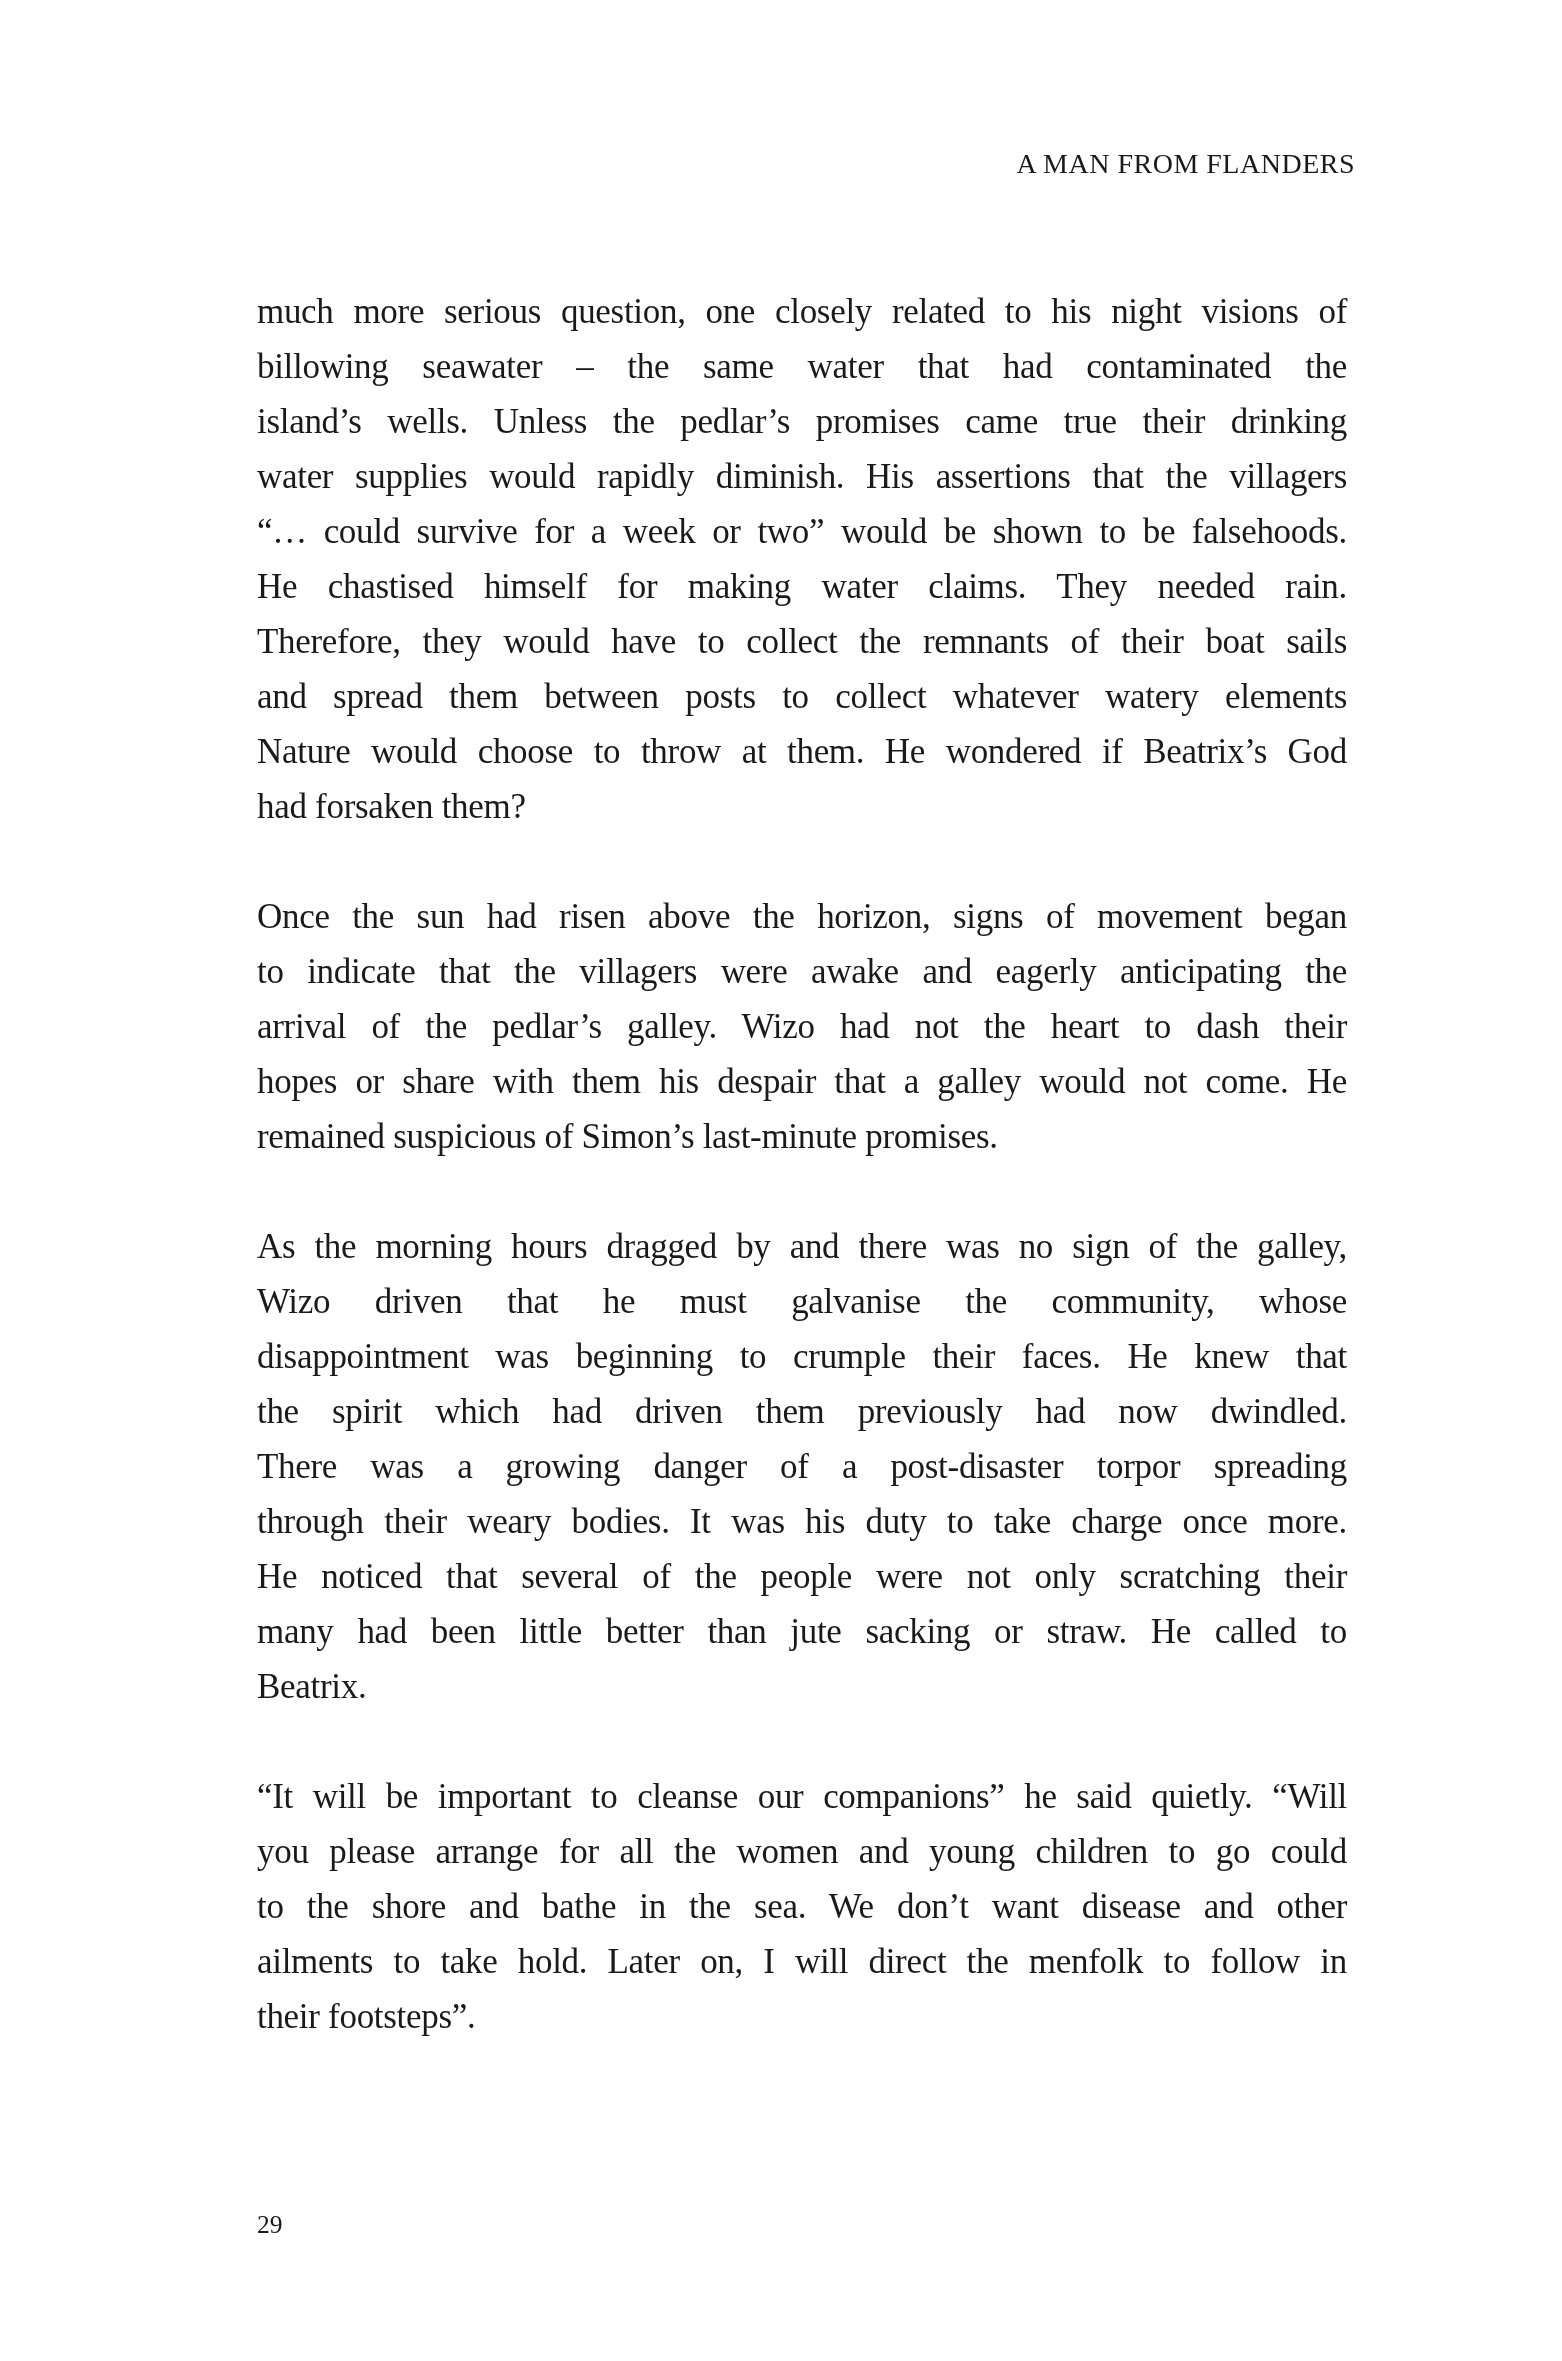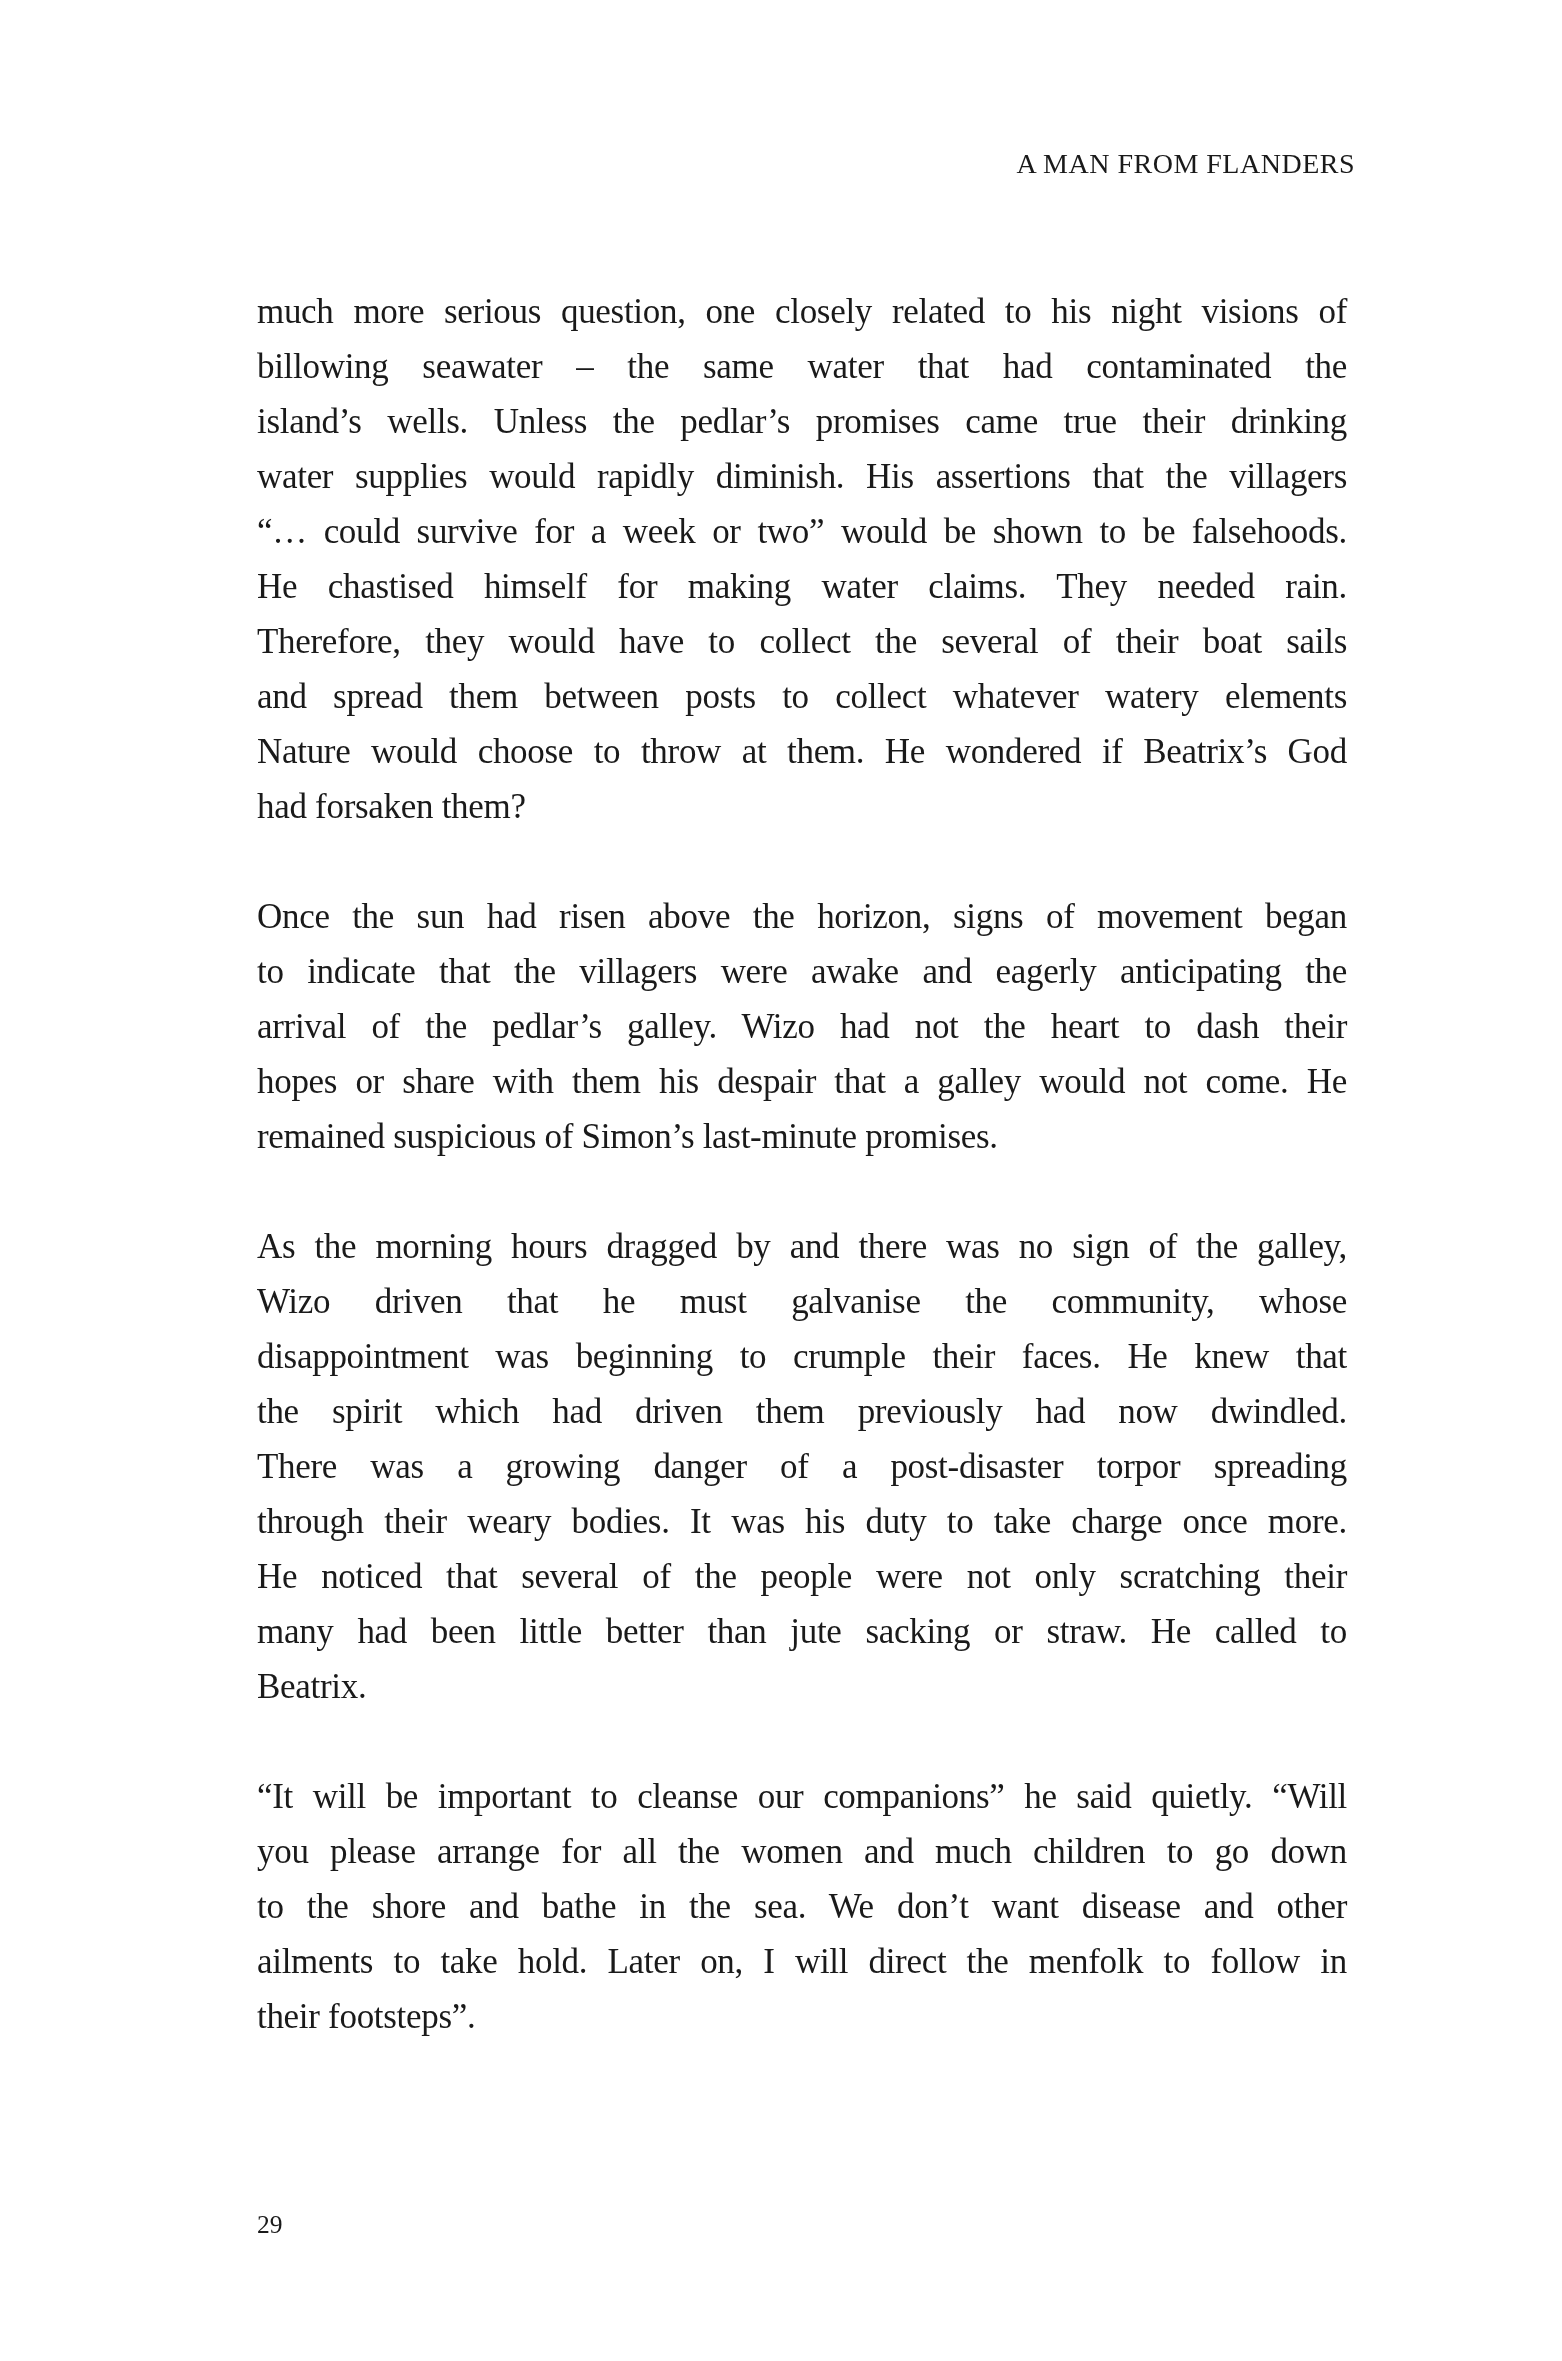--- a/index.html
+++ b/index.html
@@ -63,21 +63,21 @@
 <div class="running-head">A MAN FROM FLANDERS</div>
 
 <div class="text-block">
   <div class="paragraph">
     <span class="line">much more serious question, one closely related to his night visions of</span>
     <span class="line">billowing seawater – the same water that had contaminated the</span>
     <span class="line">island’s wells. Unless the pedlar’s promises came true their drinking</span>
     <span class="line">water supplies would rapidly diminish. His assertions that the villagers</span>
     <span class="line">“… could survive for a week or two” would be shown to be falsehoods.</span>
     <span class="line">He chastised himself for making water claims. They needed rain.</span>
-    <span class="line">Therefore, they would have to collect the several of their boat sails</span>
+    <span class="line">Therefore, they would have to collect the remnants of their boat sails</span>
     <span class="line">and spread them between posts to collect whatever watery elements</span>
     <span class="line">Nature would choose to throw at them. He wondered if Beatrix’s God</span>
     <span class="line last">had forsaken them?</span>
   </div>
 
   <div class="paragraph">
     <span class="line">Once the sun had risen above the horizon, signs of movement began</span>
     <span class="line">to indicate that the villagers were awake and eagerly anticipating the</span>
     <span class="line">arrival of the pedlar’s galley. Wizo had not the heart to dash their</span>
     <span class="line">hopes or share with them his despair that a galley would not come. He</span>
@@ -91,21 +91,21 @@
     <span class="line">the spirit which had driven them previously had now dwindled.</span>
     <span class="line">There was a growing danger of a post-disaster torpor spreading</span>
     <span class="line">through their weary bodies. It was his duty to take charge once more.</span>
     <span class="line">He noticed that several of the people were not only scratching their</span>
     <span class="line">many had been little better than jute sacking or straw. He called to</span>
     <span class="line last">Beatrix.</span>
   </div>
 
   <div class="paragraph">
     <span class="line">“It will be important to cleanse our companions” he said quietly. “Will</span>
-    <span class="line">you please arrange for all the women and much children to go down</span>
+    <span class="line">you please arrange for all the women and young children to go could</span>
     <span class="line">to the shore and bathe in the sea. We don’t want disease and other</span>
     <span class="line">ailments to take hold. Later on, I will direct the menfolk to follow in</span>
     <span class="line last">their footsteps”.</span>
   </div>
 </div>
 
 <div class="page-number">29</div>
 
 
 </body></html>

